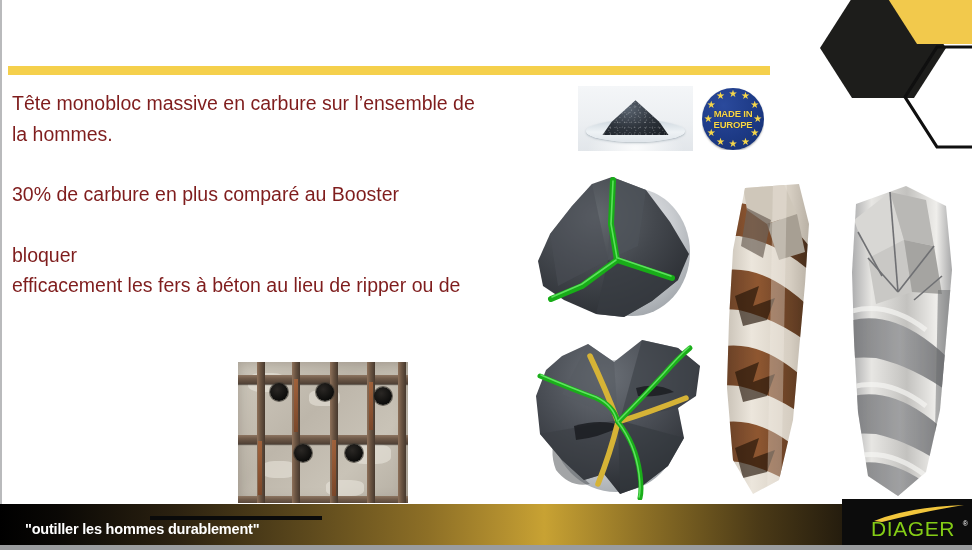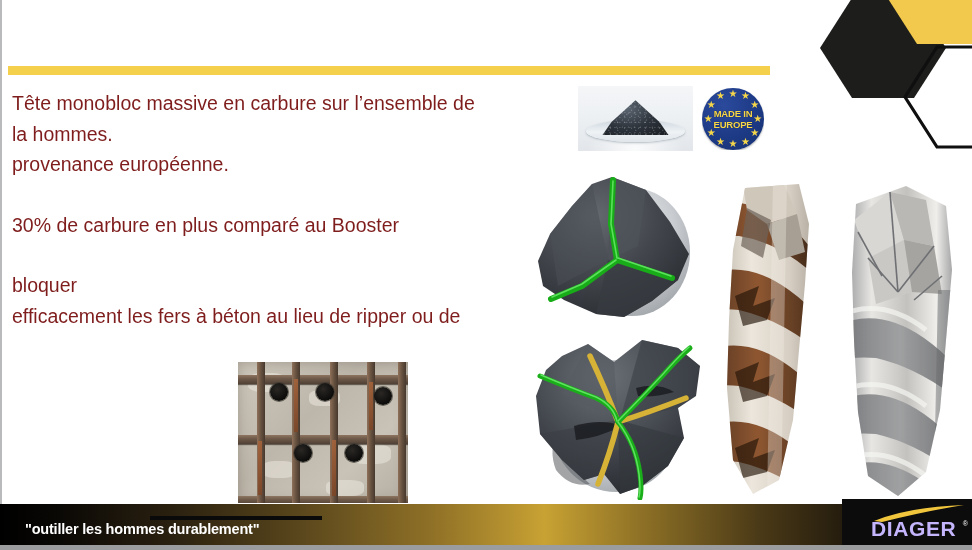--- a/index.html
+++ b/index.html
@@ -273,22 +273,22 @@
     left: 32px;
     top: 6px;
     width: 92px;
     height: 17px;
   }
   .logo .word {
     position: absolute;
     left: 29px;
     bottom: 6px;
     font-size: 21px;
-    font-weight: 700;
-    color: #c4b5fd;
+    font-weight: 400;
+    color: #84cc16;
     letter-spacing: 0.6px;
     line-height: 21px;
     margin-top: 7px;
   }
   .logo .tm {
     position: absolute;
     right: 4px;
     bottom: 18px;
     font-size: 7px;
     color: #ffffff;
@@ -306,21 +306,20 @@
     <polygon points="28,48 60,-2 122,-2 154,48 122,98 60,98" fill="#1d1d1b"></polygon>
     <polygon points="128,-24 160,-74 222,-74 254,-24 222,26 160,26" fill="#f2c94c" transform="translate(-35,18)"></polygon>
     <polygon points="114,47 146,-3 208,-3 240,47 208,97 146,97" fill="none" stroke="#0f0f0f" stroke-width="3.2" transform="translate(-1,50)"></polygon>
   </svg>
 
   <div class="title-rule"></div>
 
   <div class="body-text">
     <p>Tête monobloc massive en carbure sur l’ensemble de</p>
     <p>la hommes.</p>
-    <p>provenance européenne.</p>
     <div class="spacer"></div>
     <p>30% de carbure en plus comparé au Booster</p>
     <div class="spacer"></div>
     <p>bloquer</p>
     <p>efficacement les fers à béton au lieu de ripper ou de</p>
   </div>
 
   <div class="img-box powder">
     <div class="dish"></div>
     <div class="pile"></div>

